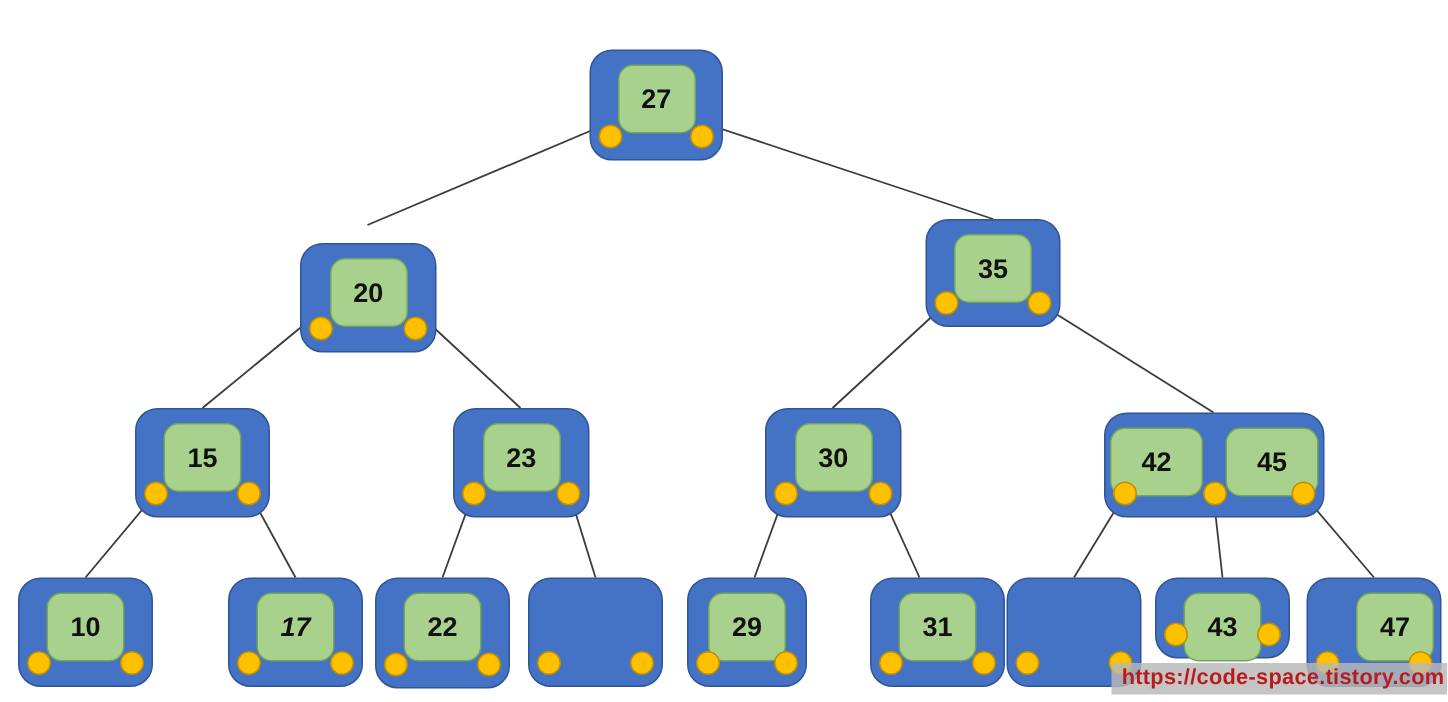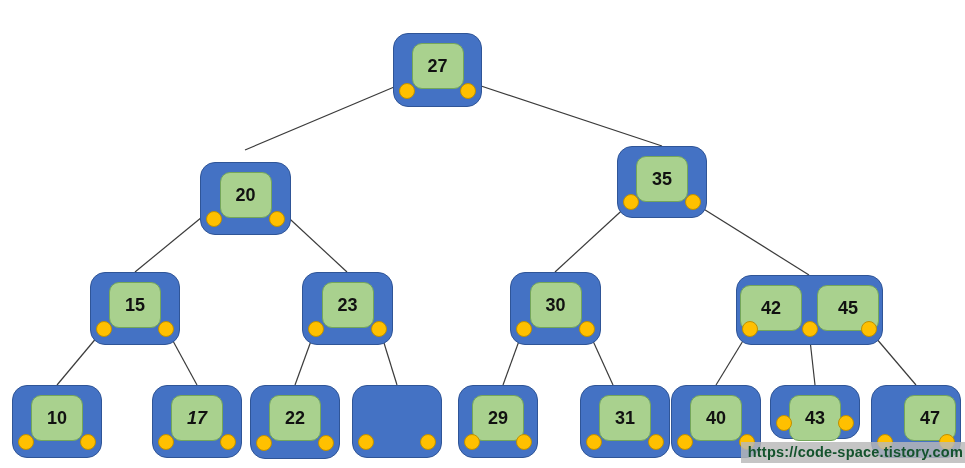--- a/index.html
+++ b/index.html
@@ -36,21 +36,21 @@
     background:var(--dot-fill,#FFC000);
     border:1px solid var(--dot-border,#BF9000);
     box-sizing:border-box;
   }
   .dot-left{left:5px;}
   .dot-right{right:5px;}
   .dot-mid{left:50%;transform:translateX(-50%);}
   .watermark{
     position:absolute;right:0;bottom:5px;
     background:rgba(184,184,184,0.82);
-    color:#14532d;
+    color:#b91c1c;
     font-size:14.5px;font-weight:600;
     letter-spacing:0.2px;
     padding:2px 2px 3px 7px;
     white-space:nowrap;
   }
 </style>
 </head>
 <body>
 
 <div class="canvas">
@@ -156,23 +156,20 @@
         <span class="dot dot-right"></span>
       </div>
       <div class="node" style="left: 568px; top: 385px; width: 90px; height: 73px; margin-left: 12px;">
         <div class="keys">
           <div class="key">31</div>
         </div>
         <span class="dot dot-left"></span>
         <span class="dot dot-right"></span>
       </div>
       <div class="node" style="left: 671px; top: 385px; width: 90px; height: 73px;">
-        <div class="keys">
-          <div class="key">40</div>
-        </div>
         <span class="dot dot-left"></span>
         <span class="dot dot-right"></span>
       </div>
       <div class="node" style="left: 770px; top: 385px; width: 90px; height: 54px;">
         <div class="keys">
           <div class="key">43</div>
         </div>
         <span class="dot dot-left"></span>
         <span class="dot dot-right"></span>
       </div>

